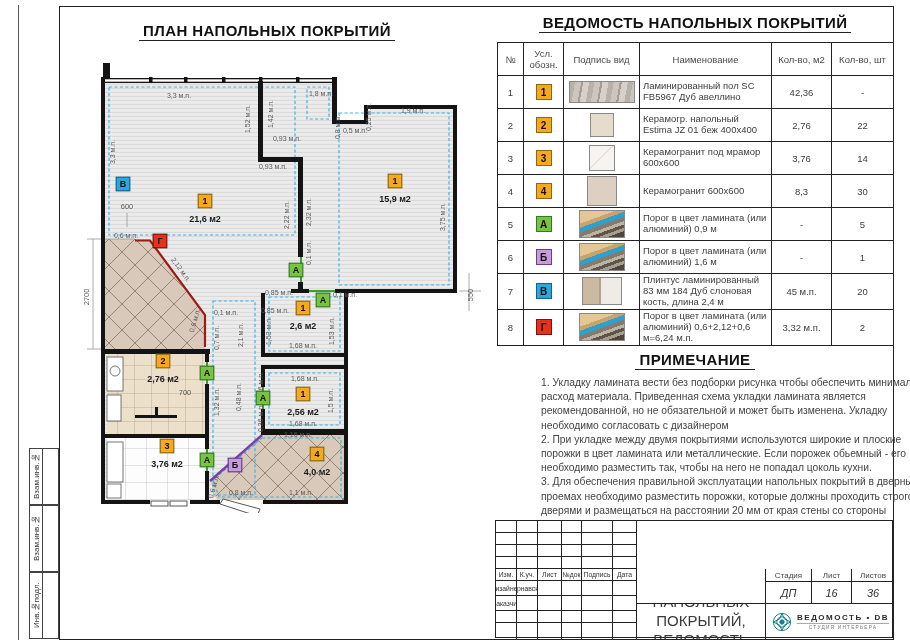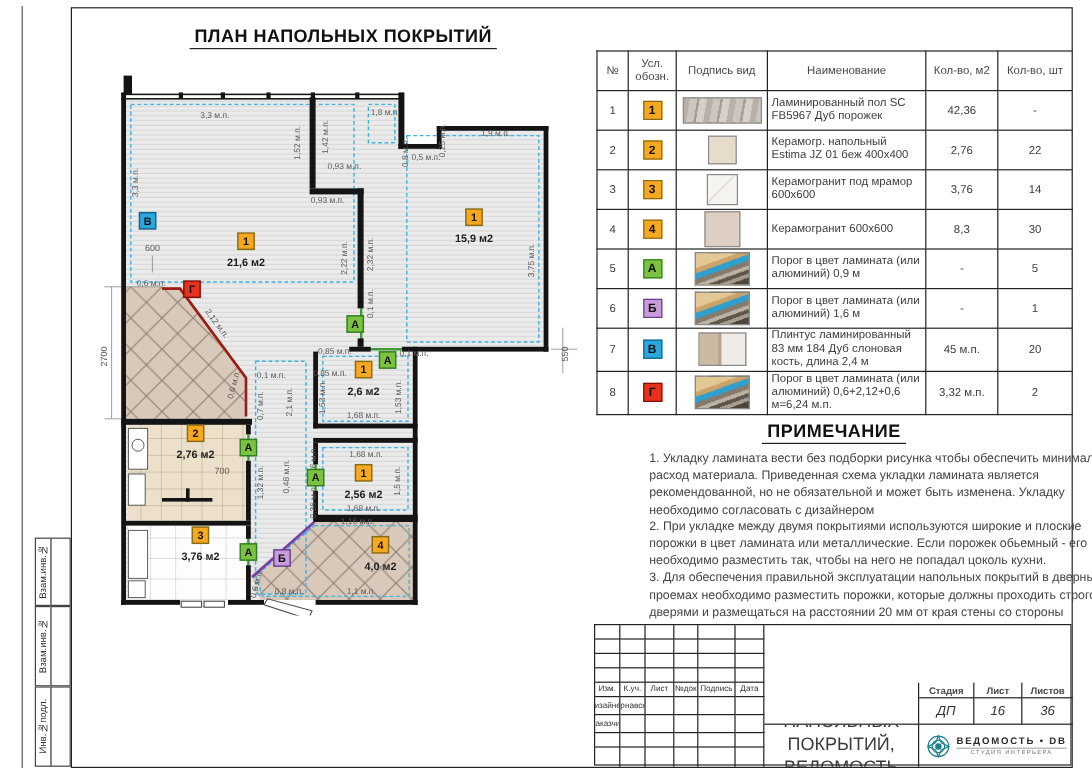--- a/index.html
+++ b/index.html
@@ -42,21 +42,21 @@
   
   .notes{font-size:10.3px;line-height:1.38;color:#434343;margin-left:44px;}
   .notes p{margin:0;}
   
   .tb{border:1.6px solid #222;box-sizing:border-box;background:#fff;}
   .tb-cell{position:absolute;border-right:1px solid #222;border-bottom:1px solid #222;
       box-sizing:border-box;font-size:6.8px;color:#333;display:flex;align-items:center;justify-content:center;
       text-align:center;overflow:hidden;}
   .tb-hash{font-weight:bold;font-size:10.5px;justify-content:flex-end;padding-right:6px;}
   .tb-project{font-size:10px;color:#3a3a3a;letter-spacing:.2px;}
-  .tb-stage-h{font-size:8px;color:#4a4a4a;font-weight:bold;}
+  .tb-stage-h{font-size:8px;color:#4a4a4a;}
   .tb-stage-v{font-size:11px;color:#333;font-style:italic;}
   .tb-sheet-title{font-size:15px;color:#3a3a3a;line-height:1.25;}
   .logo-name{font-size:8px;letter-spacing:1.5px;color:#2b2b2b;font-weight:bold;}
   .logo-sub{font-size:4.8px;letter-spacing:1.2px;color:#777;border-top:.8px solid #aaa;margin-top:1px;padding-top:1px;}
 </style>
 </head>
 <body>
 
 <div class="sheet">
 
@@ -67,21 +67,21 @@
     <div id="sidebar-cells" style="position:relative;width:100%;height:100%;">
         <div class="side-cell side-label" style="position: absolute; left: 0px; top: 0px; width: 14px; height: 57px;">Взам.инв.№</div>
         <div class="side-cell" style="position: absolute; left: 13px; top: 0px; width: 17px; height: 57px;"></div>
         <div class="side-cell side-label" style="position: absolute; left: 0px; top: 57px; width: 14px; height: 67px;">Взам.инв.№</div>
         <div class="side-cell" style="position: absolute; left: 13px; top: 57px; width: 17px; height: 67px;"></div>
         <div class="side-cell side-label" style="position: absolute; left: 0px; top: 124px; width: 14px; height: 67px;">Инв.№подл.</div>
         <div class="side-cell" style="position: absolute; left: 13px; top: 124px; width: 17px; height: 67px;"></div>
       </div>
   </div>
 
-  <div class="abs title-wrap" style="left:86px;top:22px;width:400px;">
+  <div class="abs title-wrap" style="left:67px;top:22px;width:400px;">
     <span class="big-title">ПЛАН НАПОЛЬНЫХ ПОКРЫТИЙ</span>
   </div>
 
   <svg class="abs" style="left:83px;top:56px;" width="400" height="457" viewBox="0 0 400 455">
     <defs>
       <pattern id="lam" width="8" height="4" patternUnits="userSpaceOnUse">
         <rect width="8" height="4" fill="#ebebeb"></rect>
         <line x1="0" y1="3.4" x2="8" y2="3.4" stroke="#d3d3d3" stroke-width="0.8"></line>
       </pattern>
       <pattern id="diag" width="26" height="26" patternUnits="userSpaceOnUse">
@@ -271,20 +271,23 @@
         <text x="124" y="319.2" text-anchor="middle" font-size="9" font-weight="bold" fill="#111" font-family="&quot;Liberation Sans&quot;,sans-serif">А</text>
         <rect x="173.2" y="334.2" width="13.6" height="13.6" fill="#7CC242" stroke="#2f7d1e" stroke-width="1.2"></rect>
         <text x="180" y="344.2" text-anchor="middle" font-size="9" font-weight="bold" fill="#111" font-family="&quot;Liberation Sans&quot;,sans-serif">А</text>
         <rect x="117.2" y="396.2" width="13.6" height="13.6" fill="#7CC242" stroke="#2f7d1e" stroke-width="1.2"></rect>
         <text x="124" y="406.2" text-anchor="middle" font-size="9" font-weight="bold" fill="#111" font-family="&quot;Liberation Sans&quot;,sans-serif">А</text>
         <rect x="145.2" y="401.2" width="13.6" height="13.6" fill="#C89BD9" stroke="#6a3d8f" stroke-width="1.2"></rect>
         <text x="152" y="411.2" text-anchor="middle" font-size="9" font-weight="bold" fill="#111" font-family="&quot;Liberation Sans&quot;,sans-serif">Б</text>
       </g>
   </svg>
 
+  <div class="abs title-wrap" style="left:497px;top:14px;width:396px;">
+    <span class="big-title">ВЕДОМОСТЬ НАПОЛЬНЫХ ПОКРЫТИЙ</span>
+  </div>
 
   <div class="abs" style="left:497px;top:42px;width:396px;">
     <table class="sched">
       <colgroup>
           <col style="width:26px">
           <col style="width:40px">
           <col style="width:76px">
           <col style="width:132px">
           <col style="width:60px">
           <col style="width:62px">
@@ -299,21 +302,21 @@
             <th>Кол-во, шт</th>
           </tr>
         </thead>
       <tbody id="sched-body">
           <tr>
             <td>1</td>
             <td><span class="badge c-orange">1</span></td>
             <td>
               <div class="sw sw-laminate"></div>
             </td>
-            <td class="name">Ламинированный пол SC FB5967 Дуб порожек</td>
+            <td class="name">Ламинированный пол SC FB5967 Дуб авеллино</td>
             <td>42,36</td>
             <td>-</td>
           </tr>
           <tr>
             <td>2</td>
             <td><span class="badge c-orange">2</span></td>
             <td>
               <div class="sw sw-tile-beige"></div>
             </td>
             <td class="name">Керамогр. напольный Estima JZ 01 беж 400х400</td>

